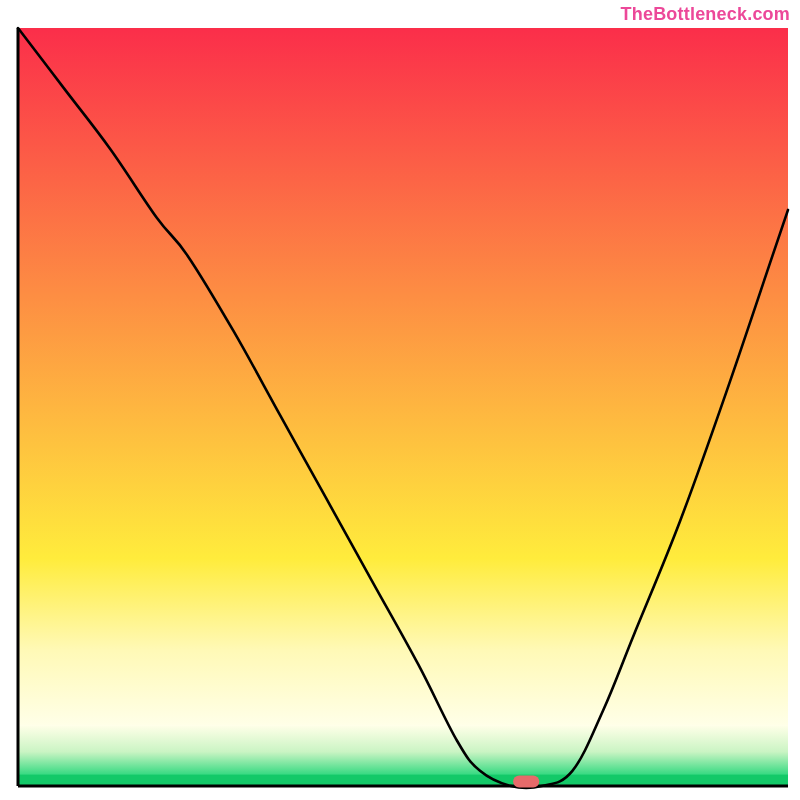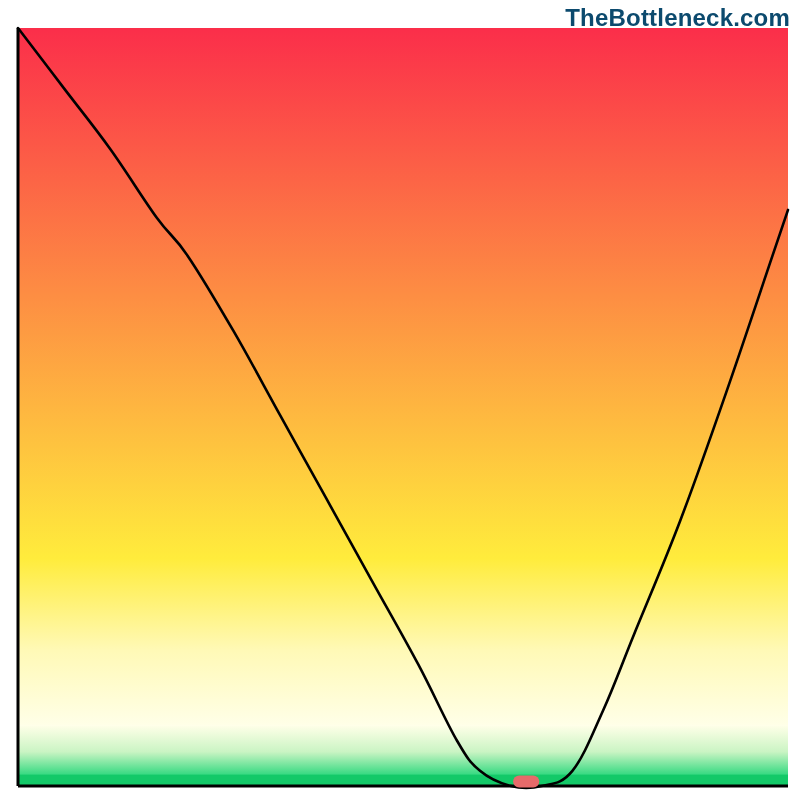--- a/index.html
+++ b/index.html
@@ -13,23 +13,23 @@
   }
   .chart-container {
     position: relative;
     width: 800px;
     height: 800px;
   }
   .watermark {
     position: absolute;
     top: 4px;
     right: 10px;
-    font-size: 24px;
+    font-size: 18px;
     font-weight: 600;
-    color: #0c4a6e;
+    color: #ec4899;
     letter-spacing: 0.2px;
     z-index: 10;
   }
   svg {
     display: block;
   }
 </style>
 </head>
 <body>
 

